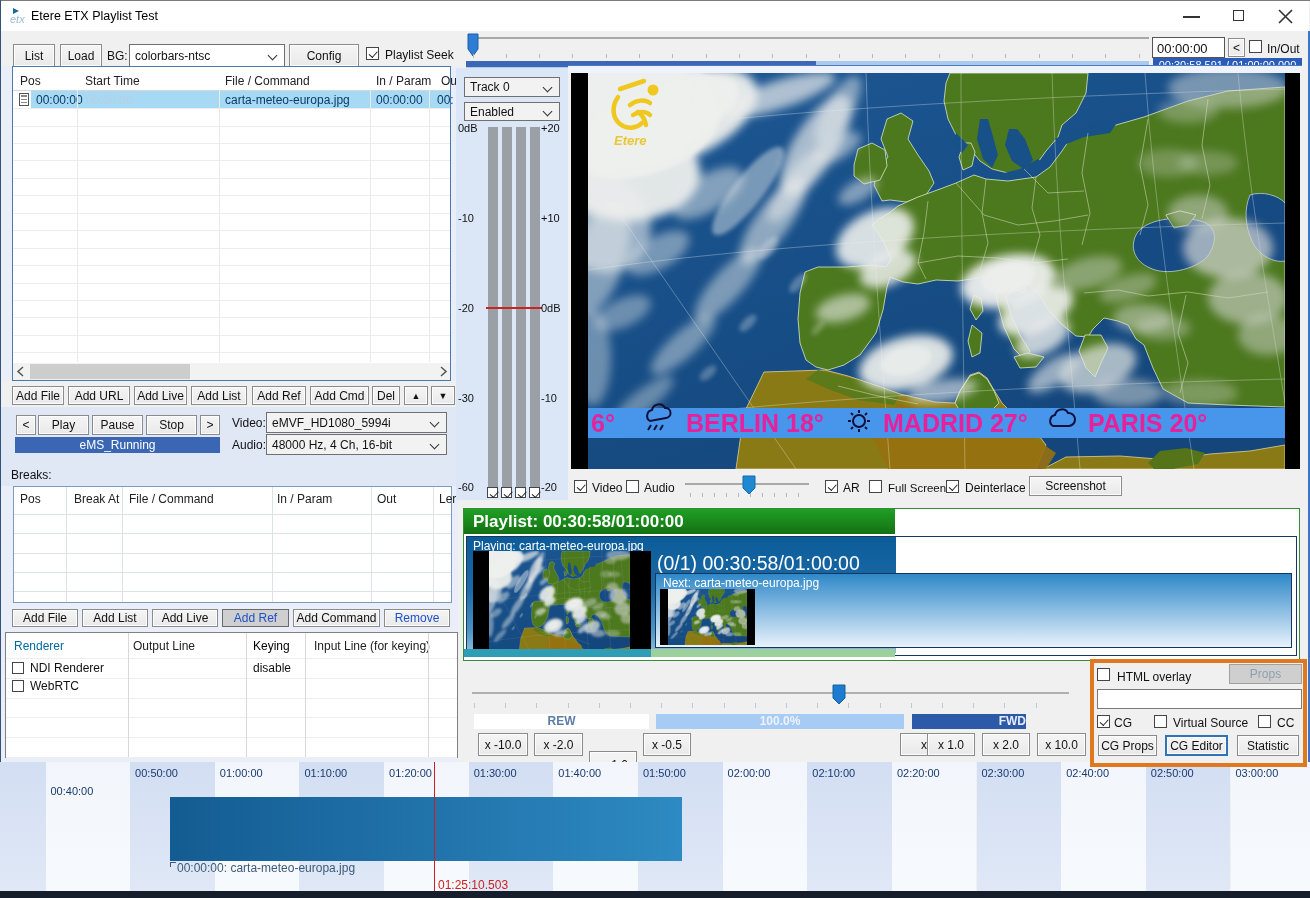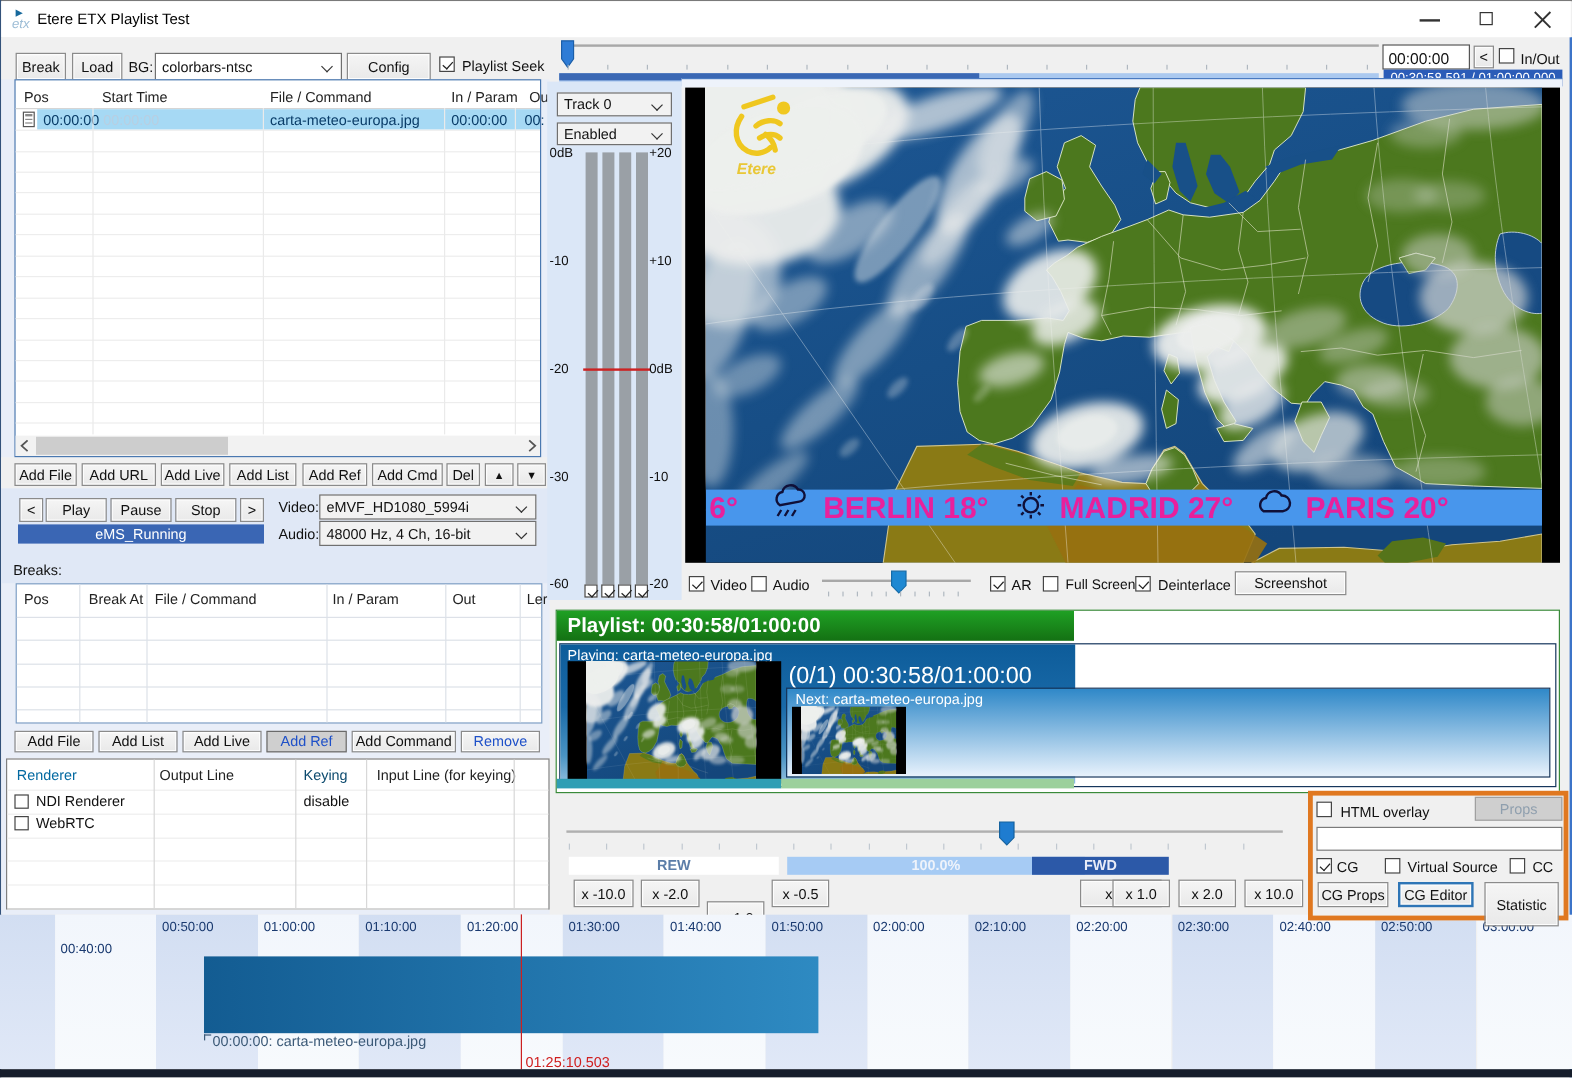--- a/index.html
+++ b/index.html
@@ -31,21 +31,21 @@
 <div class="ab" style="left:1233px;top:10px;width:11px;height:11px;border:1.5px solid #333"></div>
 <svg class="ab" style="left:1277px;top:8px" width="17" height="17" viewBox="0 0 17 17">
     <path d="M2 2 L15 15 M15 2 L2 15" stroke="#333" stroke-width="1.6"></path>
   </svg>
 
 <div class="ab" style="left:1px;top:66px;width:457px;height:696px;background:#e9eef8"></div>
 <div class="ab" style="left:1px;top:31px;width:457px;height:35px;background:#f0f0f0"></div>
 <div class="ab" style="left:1px;top:381px;width:457px;height:26px;background:#f0f0f0"></div>
 <div class="ab" style="left:1px;top:407px;width:457px;height:79px;background:#e0e8f6"></div>
 
-<div class="btn" style="left:13px;top:44px;width:42px;height:23px">Break</div>
+<div class="btn" style="left:13px;top:44px;width:42px;height:23px">List</div>
 <div class="btn" style="left:60px;top:44px;width:42px;height:23px">Load</div>
 <div class="lbl" style="left:107px;top:49px">BG:</div>
 <div class="ddl" style="left:129px;top:44px;width:156px;height:23px">colorbars-ntsc<span class="ch"></span></div>
 <div class="btn" style="left:289px;top:44px;width:70px;height:23px">Config</div>
 <div class="cb c" style="left:366px;top:47px"></div>
 <div class="lbl" style="left:385px;top:48px">Playlist Seek</div>
 
 <div class="ab" style="left:12px;top:66px;width:439px;height:315px;background:#fff;border:1px solid #4a78b0"></div>
 <div class="lbl" style="left:20px;top:74px;color:#222">Pos</div>
 <div class="lbl" style="left:85px;top:74px;color:#222">Start Time</div>
@@ -145,21 +145,21 @@
 <div class="btn" style="left:12px;top:609px;width:66px;height:18px">Add File</div>
 <div class="btn" style="left:82px;top:609px;width:66px;height:18px">Add List</div>
 <div class="btn" style="left:152px;top:609px;width:66px;height:18px">Add Live</div>
 <div class="btn" style="left:222px;top:609px;width:67px;height:18px;background:#cfcfcf;box-shadow:none;border-color:#6a6a6a;color:#1e50c8">Add Ref</div>
 <div class="btn" style="left:293px;top:609px;width:87px;height:18px">Add Command</div>
 <div class="btn" style="left:384px;top:609px;width:66px;height:18px;color:#1e50c8">Remove</div>
 
 <div class="ab" style="left:5px;top:632px;width:453px;height:126px;background:#fff;border:1px solid #808080"></div>
 <div class="lbl" style="left:14px;top:639px;color:#0369a1">Renderer</div>
 <div class="lbl" style="left:133px;top:639px;color:#222">Output Line</div>
-<div class="lbl" style="left:253px;top:639px;color:#0c4a6e">Keying</div>
+<div class="lbl" style="left:253px;top:639px;color:#000000">Keying</div>
 <div class="lbl" style="left:314px;top:639px;color:#222">Input Line (for keying)</div>
 <div id="grid3">
     <div class="hline" style="left:6px;top:658.0px;width:451px;background:#eee"></div>
     <div class="hline" style="left:6px;top:677.8px;width:451px;background:#eee"></div>
     <div class="hline" style="left:6px;top:697.6px;width:451px;background:#eee"></div>
     <div class="hline" style="left:6px;top:717.4px;width:451px;background:#eee"></div>
     <div class="hline" style="left:6px;top:737.2px;width:451px;background:#eee"></div>
     <div class="hline" style="left:6px;top:757.0px;width:451px;background:#eee"></div>
     <div class="vline" style="left:128px;top:633px;height:124px;background:#d8d8d8"></div>
     <div class="vline" style="left:246px;top:633px;height:124px;background:#d8d8d8"></div>
@@ -465,21 +465,21 @@
     <div class="ab" style="left:848.4px;top:703px;width:1px;height:5px;background:#c0c8d0"></div>
     <div class="ab" style="left:879.6px;top:703px;width:1px;height:5px;background:#c0c8d0"></div>
     <div class="ab" style="left:910.8px;top:703px;width:1px;height:5px;background:#c0c8d0"></div>
     <div class="ab" style="left:942.0px;top:703px;width:1px;height:5px;background:#c0c8d0"></div>
     <div class="ab" style="left:973.2px;top:703px;width:1px;height:5px;background:#c0c8d0"></div>
     <div class="ab" style="left:1004.4px;top:703px;width:1px;height:5px;background:#c0c8d0"></div>
     <div class="ab" style="left:1035.6px;top:703px;width:1px;height:5px;background:#c0c8d0"></div>
   </div>
 <div class="ab" style="left:474px;top:714px;width:175px;height:15px;background:#fff;color:#5b7da8;font-weight:bold;text-align:center;line-height:15px;font-size:12px">REW</div>
 <div class="ab" style="left:656px;top:714px;width:248px;height:15px;background:#a6cbf4;color:#eef3fb;font-weight:bold;text-align:center;line-height:15px;font-size:12px">100.0%</div>
-<div class="ab" style="left:860px;top:714px;width:114px;height:15px;background:#2c59a8;color:#e8ecf8;font-weight:bold;text-align:center;line-height:15px;font-size:12px">FWD</div>
+<div class="ab" style="left:912px;top:714px;width:114px;height:15px;background:#2c59a8;color:#e8ecf8;font-weight:bold;text-align:right;line-height:15px;font-size:12px">FWD</div>
 <div class="btn" style="left:478px;top:733px;width:50px;height:23px">x -10.0</div>
 <div class="btn" style="left:534px;top:733px;width:49px;height:23px">x -2.0</div>
 <div class="btn" style="left:589px;top:751px;width:48px;height:28px">x -1.0</div>
 <div class="btn" style="left:643px;top:733px;width:48px;height:23px">x -0.5</div>
 <div class="btn" style="left:900px;top:733px;width:68px;height:23px">x 0.5</div>
 <div class="btn" style="left:927px;top:733px;width:48px;height:23px">x 1.0</div>
 <div class="btn" style="left:982px;top:733px;width:48px;height:23px">x 2.0</div>
 <div class="btn" style="left:1037px;top:733px;width:49px;height:23px">x 10.0</div>
 
 <div class="ab" style="left:0;top:0;width:0;height:0;z-index:3">
@@ -489,21 +489,21 @@
 <div class="btn" style="left:1229px;top:664px;width:73px;height:20px;background:#cfcfcf;box-shadow:none;border-color:#a0a0a0;color:#8f9fae">Props</div>
 <div class="ab" style="left:1097px;top:689px;width:205px;height:20px;background:#fff;border:1px solid #7a7a7a"></div>
 <div class="cb c" style="left:1097px;top:715px"></div>
 <div class="lbl" style="left:1114px;top:716px">CG</div>
 <div class="cb" style="left:1154px;top:715px"></div>
 <div class="lbl" style="left:1173px;top:716px">Virtual Source</div>
 <div class="cb" style="left:1258px;top:715px"></div>
 <div class="lbl" style="left:1277px;top:716px">CC</div>
 <div class="btn" style="left:1098px;top:735px;width:59px;height:21px">CG Props</div>
 <div class="btn" style="left:1165px;top:735px;width:63px;height:21px;border:2px solid #2e75b6">CG Editor</div>
-<div class="btn" style="left:1237px;top:735px;width:62px;height:37px">Statistic</div>
+<div class="btn" style="left:1237px;top:735px;width:62px;height:21px">Statistic</div>
 </div>
 
 <div class="ab" id="timeline" style="left:0;top:762px;width:1310px;height:129px;overflow:hidden">
     <div class="ab" style="left:-39.1px;top:0;width:84.6px;height:129px;background:linear-gradient(#d2def2,#e0e8f7)"></div>
     <div class="ab" style="left:45.5px;top:0;width:84.6px;height:129px;background:linear-gradient(#f2f6fc,#f7fafd)"></div>
     <div class="ab" style="left:130.1px;top:0;width:84.6px;height:129px;background:linear-gradient(#d2def2,#e0e8f7)"></div>
     <div class="ab" style="left:214.8px;top:0;width:84.6px;height:129px;background:linear-gradient(#f2f6fc,#f7fafd)"></div>
     <div class="ab" style="left:299.4px;top:0;width:84.6px;height:129px;background:linear-gradient(#d2def2,#e0e8f7)"></div>
     <div class="ab" style="left:384.1px;top:0;width:84.6px;height:129px;background:linear-gradient(#f2f6fc,#f7fafd)"></div>
     <div class="ab" style="left:468.7px;top:0;width:84.6px;height:129px;background:linear-gradient(#d2def2,#e0e8f7)"></div>

